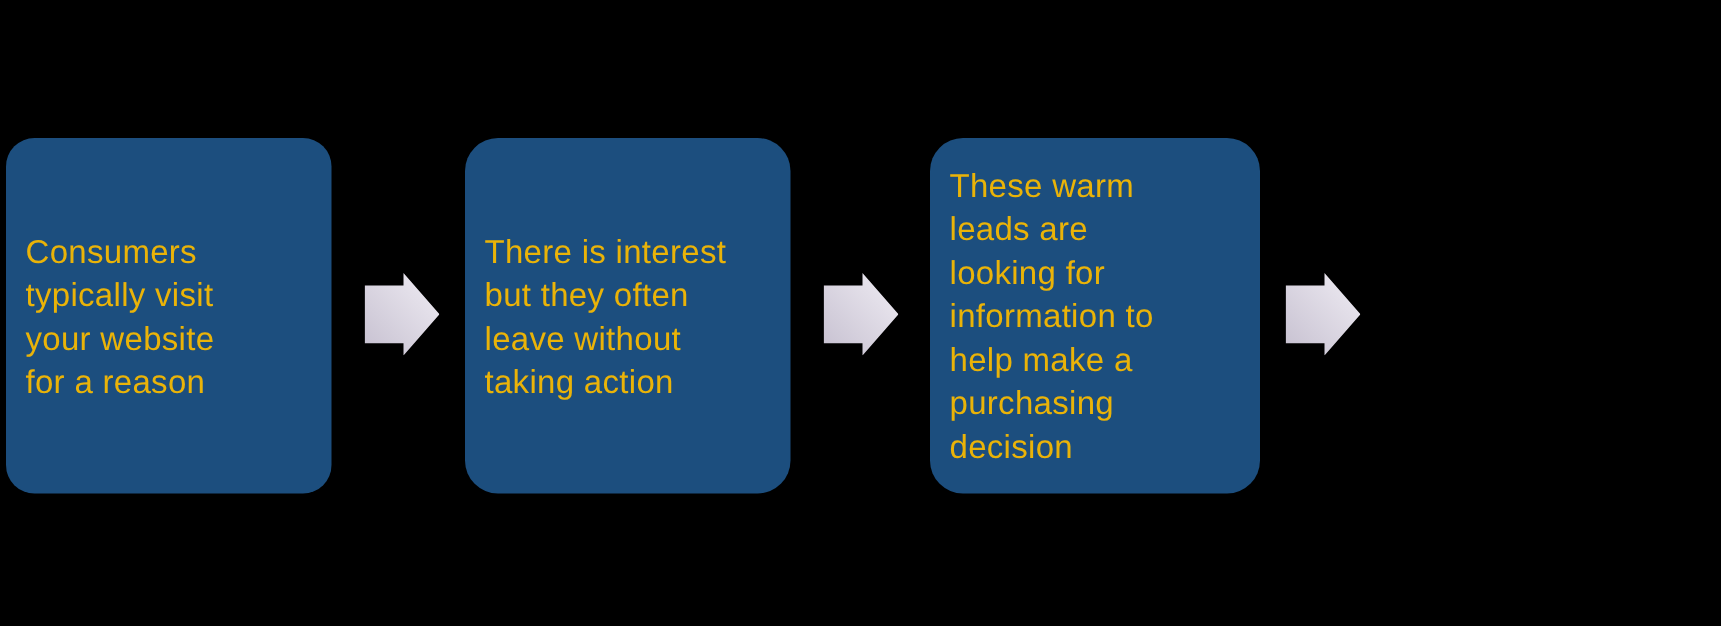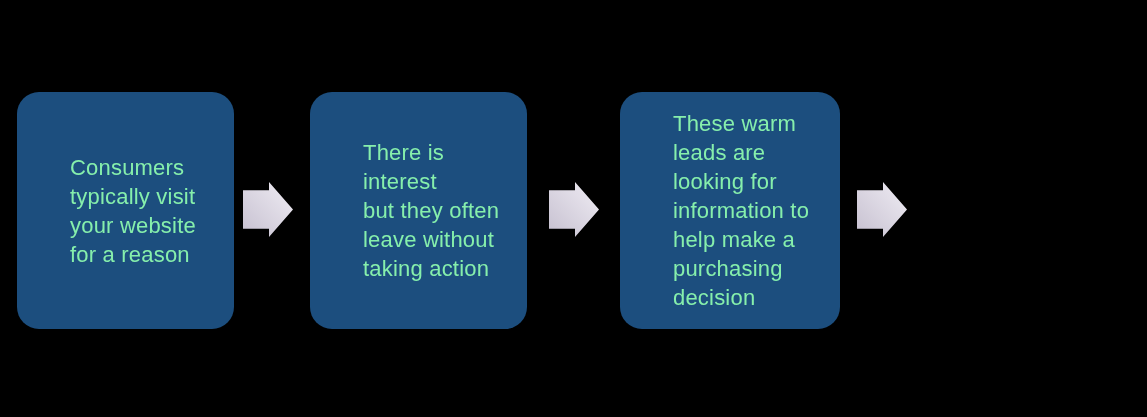--- a/index.html
+++ b/index.html
@@ -24,26 +24,25 @@
     display: flex;
     align-items: center;
     box-sizing: border-box;
   }
   .box-text {
     padding: 0 8px 0 13px;
     font-size: 22px;
     line-height: 29px;
     font-weight: 500;
     letter-spacing: 0.2px;
-    color: #86efac;
+    color: #eab308;
     white-space: pre-line;
     text-align: left;
-    margin-left: 40px;
   }
-  .box1 { left: 17px;   width: 217px; }
+  .box1 { left: 4px;   width: 217px; border-radius: 19px; }
   .box2 { left: 310px; width: 217px; }
   .box3 { left: 620px; width: 220px; }
   .box4 { left: 930px; width: 213px; }
   .arrow {
     position: absolute;
     top: 182px;
     width: 50px;
     height: 55px;
     background: linear-gradient(to top right, #c6c0d0 0%, #f0edf4 100%);
     clip-path: polygon(0 15%, 52% 15%, 52% 0, 100% 50%, 52% 100%, 52% 85%, 0 85%);

